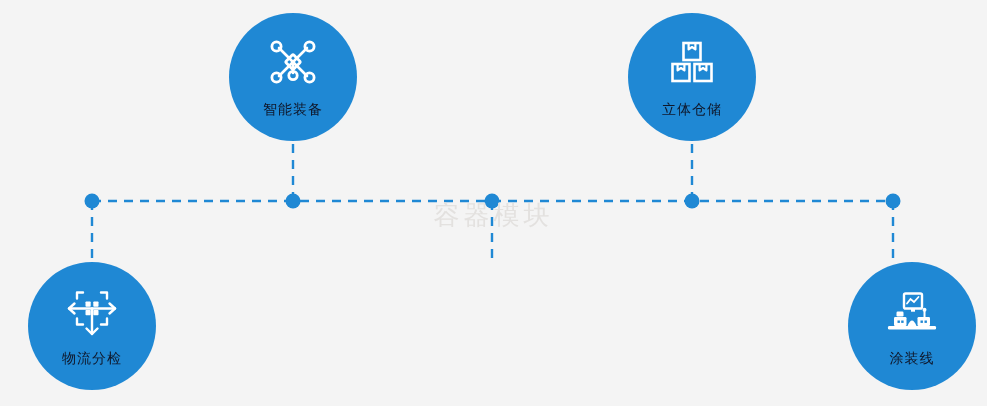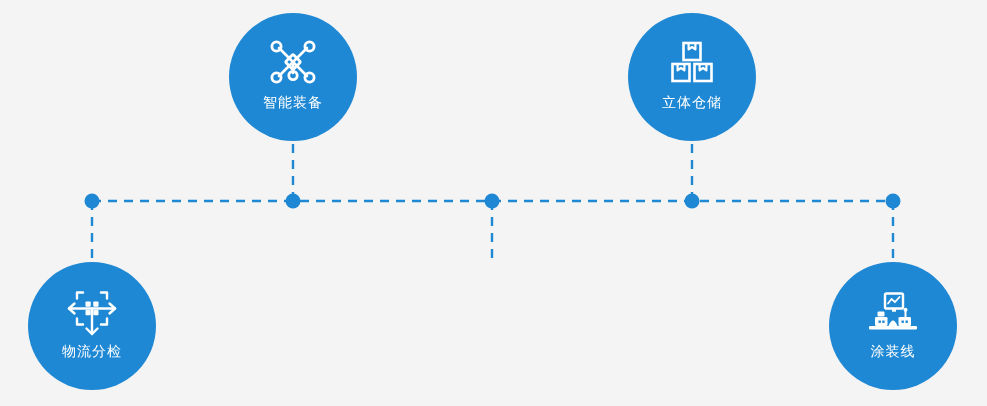--- a/index.html
+++ b/index.html
@@ -51,34 +51,34 @@
     justify-content: flex-start;
     box-sizing: border-box;
   }
   .node .ico {
     width: 56px;
     height: 56px;
     margin-top: 22px;
     display: block;
   }
   .node .lbl {
-    margin-top: 4px;
-    color: #ffffff;
+    margin-top: 12px;
+    color: #0f172a;
     font-size: 14px;
     line-height: 1;
     letter-spacing: 1px;
     white-space: nowrap;
-    font-family: Liberation Sans, sans-serif;
+    font-family: Liberation Mono, monospace;
   }
   
   #n-smart     { left: 229px; top:  13px; }
   #n-warehouse { left: 628px; top:  13px; }
   #n-sorting   { left:  28px; top: 262px; }
   #n-prodline  { left: 428px; top: 262px; }
-  #n-paint     { left: 829px; top: 262px; }
+  #n-paint     { left: 848px; top: 262px; }
 </style>
 </head>
 <body>
 
 <div id="stage">
 
   <svg id="wires" viewBox="0 0 987 406" width="987" height="406" xmlns="http://www.w3.org/2000/svg">
 
     <line x1="92" y1="201" x2="893" y2="201" stroke="#1f88d4" stroke-width="2.4" stroke-dasharray="9 7"></line>
 
@@ -89,20 +89,21 @@
     <line x1="492" y1="201" x2="492" y2="262" stroke="#1f88d4" stroke-width="2.4" stroke-dasharray="9 7"></line>
     <line x1="893" y1="201" x2="893" y2="262" stroke="#1f88d4" stroke-width="2.4" stroke-dasharray="9 7"></line>
 
     <circle cx="92" cy="201" r="7.5" fill="#1f88d4"></circle>
     <circle cx="293" cy="201" r="7.5" fill="#1f88d4"></circle>
     <circle cx="492" cy="201" r="7.5" fill="#1f88d4"></circle>
     <circle cx="692" cy="201" r="7.5" fill="#1f88d4"></circle>
     <circle cx="893" cy="201" r="7.5" fill="#1f88d4"></circle>
   </svg>
 
+  <div class="watermark">容器模块</div>
 
   <div class="node" id="n-smart">
     <svg class="ico" viewBox="0 0 56 56" xmlns="http://www.w3.org/2000/svg">
       <g fill="none" stroke="#ffffff" stroke-width="2.6" stroke-linecap="round">
         <line x1="14" y1="13" x2="42" y2="41"></line>
         <line x1="42" y1="13" x2="14" y2="41"></line>
         <line x1="28" y1="27" x2="28" y2="38"></line>
       </g>
       <g fill="none" stroke="#ffffff" stroke-width="2.8">
         <circle cx="11.5" cy="11.5" r="4.6"></circle>

